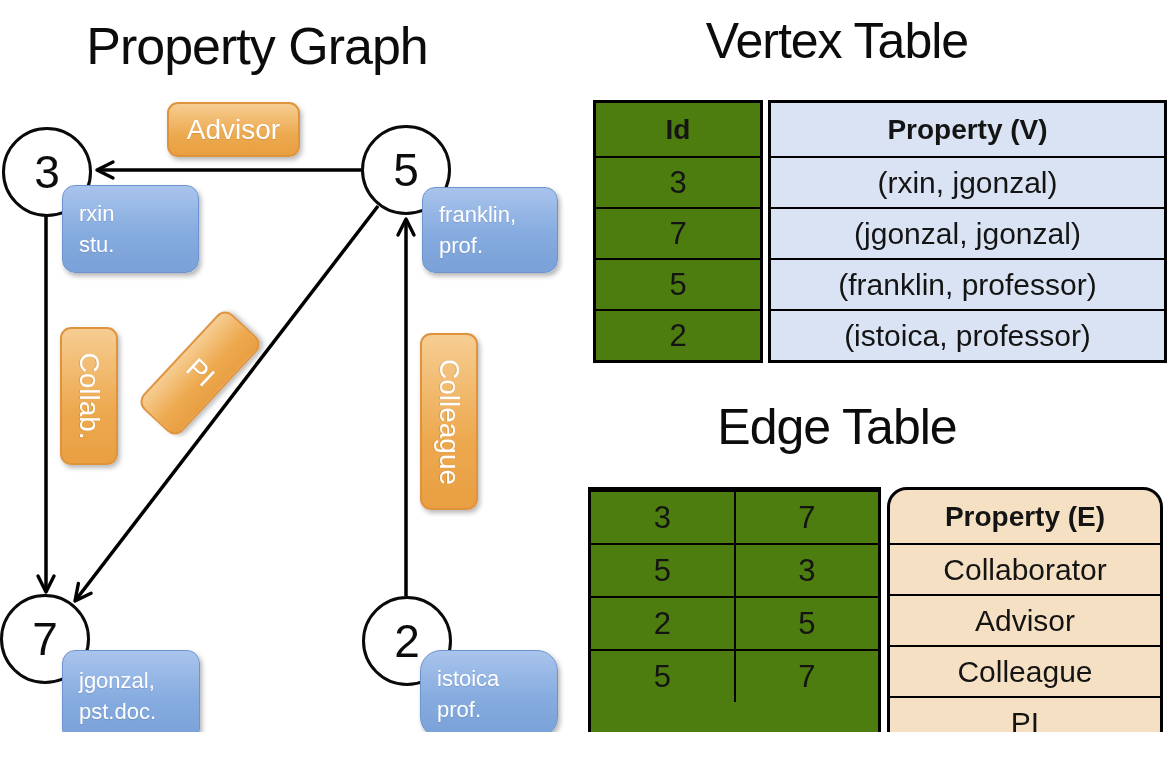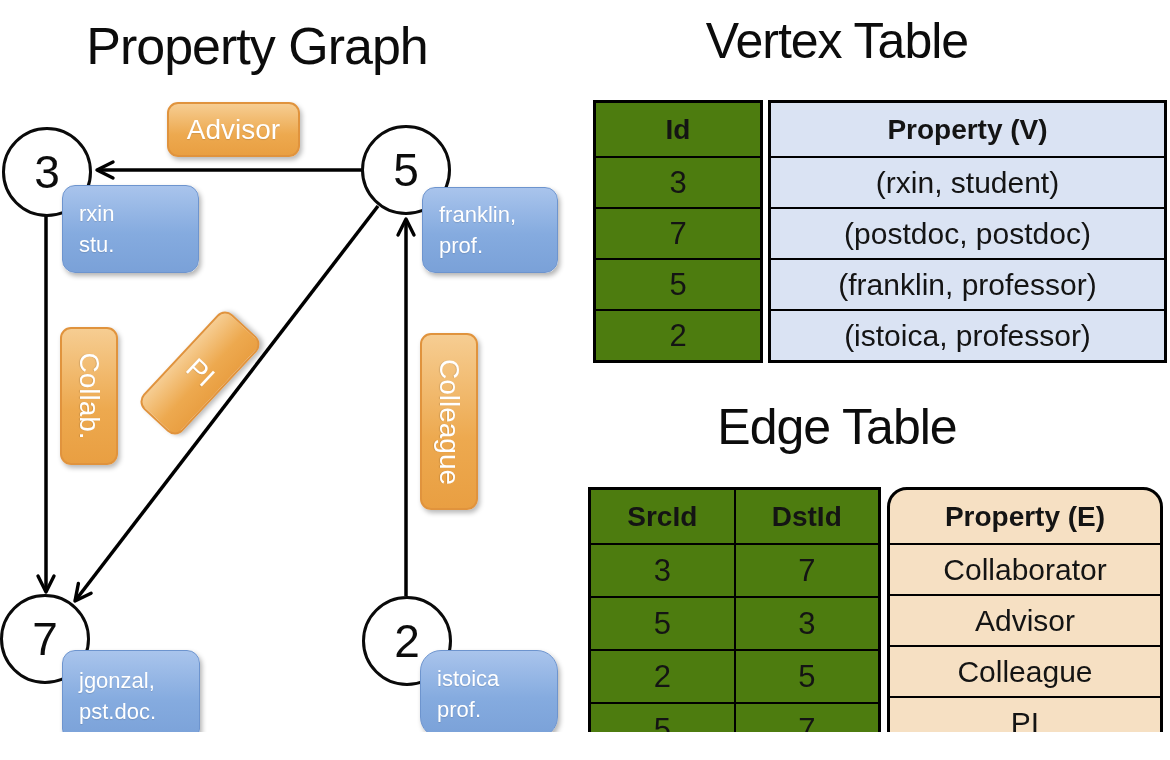--- a/index.html
+++ b/index.html
@@ -149,33 +149,29 @@
   <div class="tbl tbl-vertex">
     <div class="sub vt-id">
       <div class="cell head">Id</div>
       <div class="cell">3</div>
       <div class="cell">7</div>
       <div class="cell">5</div>
       <div class="cell">2</div>
     </div>
     <div class="sub vt-prop">
       <div class="cell head">Property (V)</div>
-      <div class="cell prop-cell">(rxin, student)</div>
-      <div class="cell prop-cell">(postdoc, postdoc)</div>
+      <div class="cell prop-cell">(rxin, jgonzal)</div>
+      <div class="cell prop-cell">(jgonzal, jgonzal)</div>
       <div class="cell prop-cell">(franklin, professor)</div>
       <div class="cell prop-cell">(istoica, professor)</div>
     </div>
   </div>
 
   <div class="tbl tbl-edge">
     <div class="sub et-ids">
-      <div class="row head">
-        <div class="cell head c1">SrcId</div>
-        <div class="cell head">DstId</div>
-      </div>
       <div class="row">
         <div class="cell c1">3</div>
         <div class="cell">7</div>
       </div>
       <div class="row">
         <div class="cell c1">5</div>
         <div class="cell">3</div>
       </div>
       <div class="row">
         <div class="cell c1">2</div>

